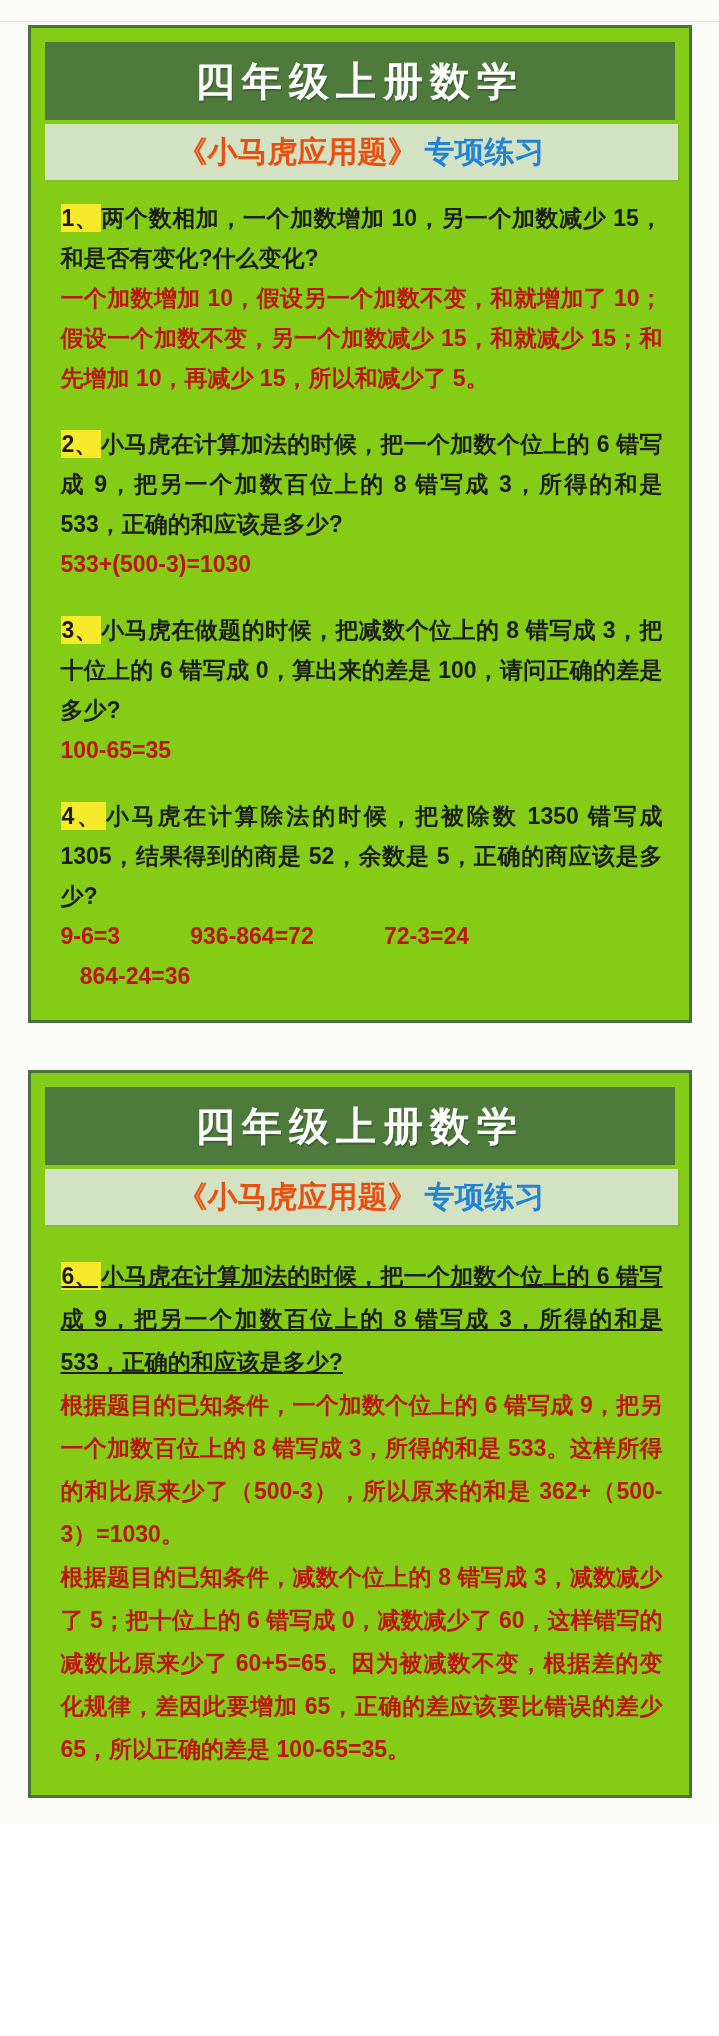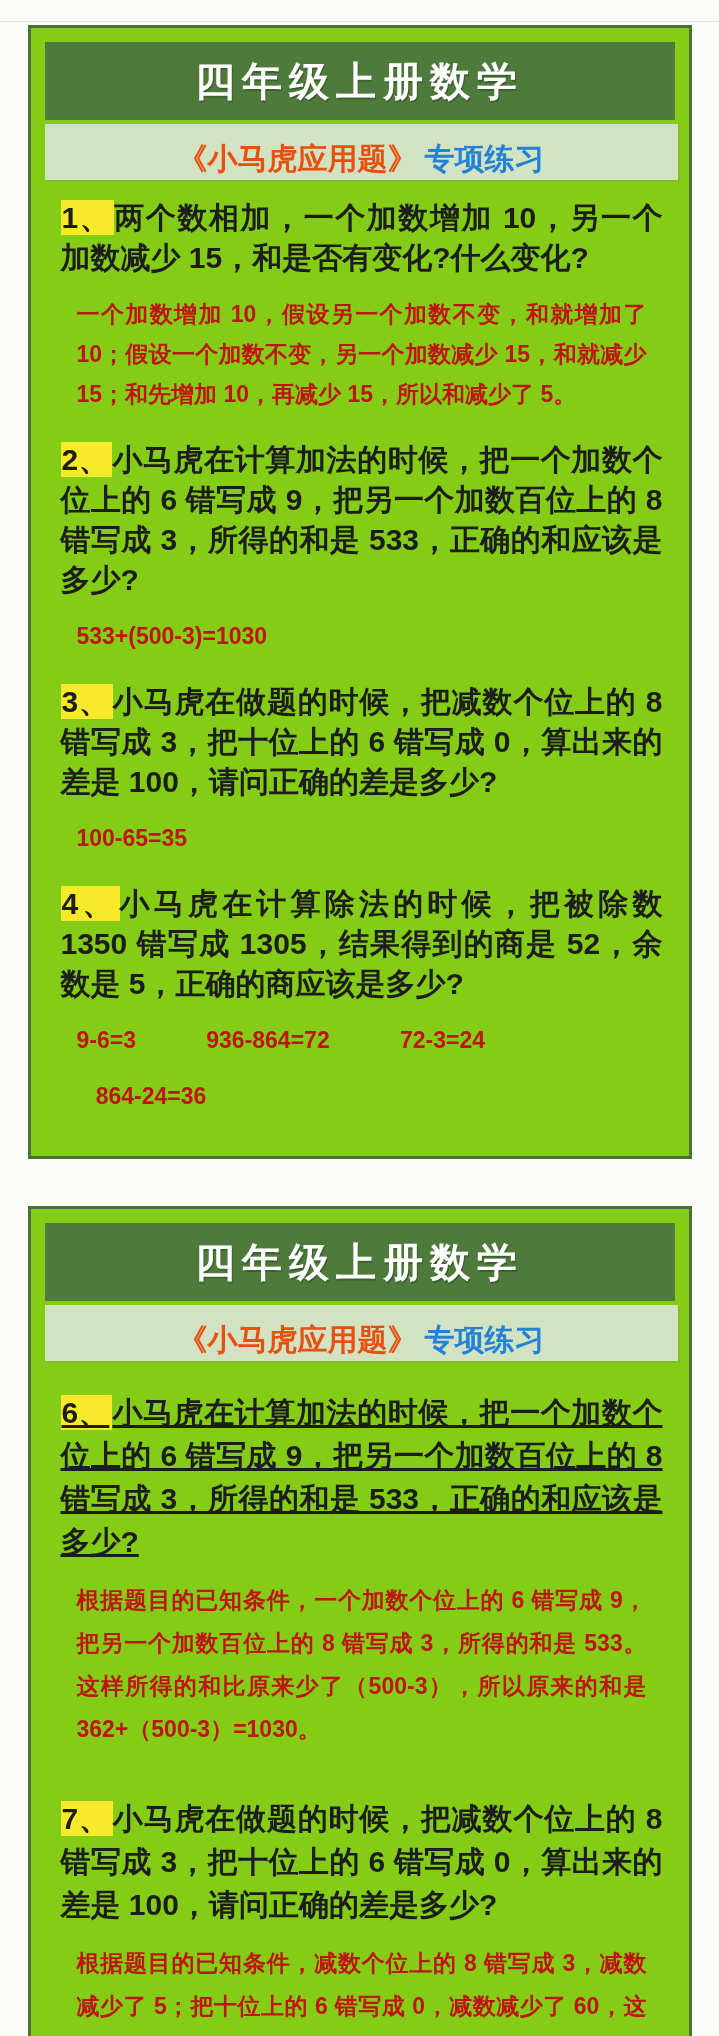--- a/index.html
+++ b/index.html
@@ -10,30 +10,30 @@
   }
   *{box-sizing:border-box;}
   body{margin:0;background:#ffffff;font-family:"Liberation Sans","DejaVu Sans",sans-serif;}
   .page{width:719px;margin:0 auto;background:var(--page-bg);padding:21px 0 26px;}
   .top-rule{height:1px;background:#e3e6d8;margin:0 0 3px 0;}
   .card{width:664px;margin:0 auto;background:#84cc16;border:3px solid var(--card-border);padding-bottom:24px;}
   .card + .card{margin-top:47px;}
   .band{margin:14px 14px 0;background:var(--header-bg);height:78px;display:flex;align-items:center;justify-content:center;}
   .band-title{color:var(--title-color);font-size:40px;font-weight:bold;letter-spacing:7px;margin:0;
               text-shadow:1px 2px 0 rgba(0,0,0,.22);}
-  .subband{margin:4px 11px 0 14px;background:var(--subband-bg);height:56px;display:flex;align-items:flex-end;
+  .subband{margin:4px 11px 0 14px;background:var(--subband-bg);height:56px;display:flex;align-items:center;
            justify-content:center;font-size:30px;font-weight:bold;box-shadow:2px 2px 0 rgba(120,140,100,.25);}
   .sub-book{color:var(--book-color);}
   .sub-rest{color:var(--practice-color);margin-left:7px;}
   .card-body{padding:18px 26px 0 30px;}
-  p.q{color:var(--question-color);font-size:30px;font-weight:bold;line-height:40px;
+  p.q{color:var(--question-color);font-size:23px;font-weight:bold;line-height:40px;
       text-align:justify;margin:26px 0 0;}
   p.q:first-child{margin-top:0;}
   p.a{color:var(--answer-color);font-size:23px;font-weight:bold;line-height:40px;
-      text-align:justify;margin:16px;}
+      text-align:justify;margin:0;}
   p.a.formula{text-align:left;white-space:pre-wrap;}
   .qnum{background:var(--highlight);padding:1px 3px 1px 1px;}
   .card-b p.q{margin-top:46px;}
   .card-b p.q:first-child{margin-top:12px;text-decoration:underline;}
   .card-b p{line-height:43px;}
 </style>
 </head>
 <body>
 
 <div class="page">
@@ -64,17 +64,16 @@
     <header class="band">
       <h1 class="band-title">四年级上册数学</h1>
     </header>
     <div class="subband">
       <span class="sub-book">《小马虎应用题》</span>
         <span class="sub-rest">专项练习</span>
     </div>
     <div class="card-body">
         <p class="q"><span class="qnum">6、</span>小马虎在计算加法的时候，把一个加数个位上的 6 错写成 9，把另一个加数百位上的 8 错写成 3，所得的和是 533，正确的和应该是多少?</p>
         <p class="a">根据题目的已知条件，一个加数个位上的 6 错写成 9，把另一个加数百位上的 8 错写成 3，所得的和是 533。这样所得的和比原来少了（500-3），所以原来的和是 362+（500-3）=1030。</p>
-        <p class="q"><span class="qnum">7、</span>小马虎在做题的时候，把减数个位上的 8 错写成 3，把十位上的 6 错写成 0，算出来的差是 100，请问正确的差是多少?</p>
         <p class="a">根据题目的已知条件，减数个位上的 8 错写成 3，减数减少了 5；把十位上的 6 错写成 0，减数减少了 60，这样错写的减数比原来少了 60+5=65。因为被减数不变，根据差的变化规律，差因此要增加 65，正确的差应该要比错误的差少 65，所以正确的差是 100-65=35。</p>
       </div>
   </section>
 </div>
 
 </body></html>

